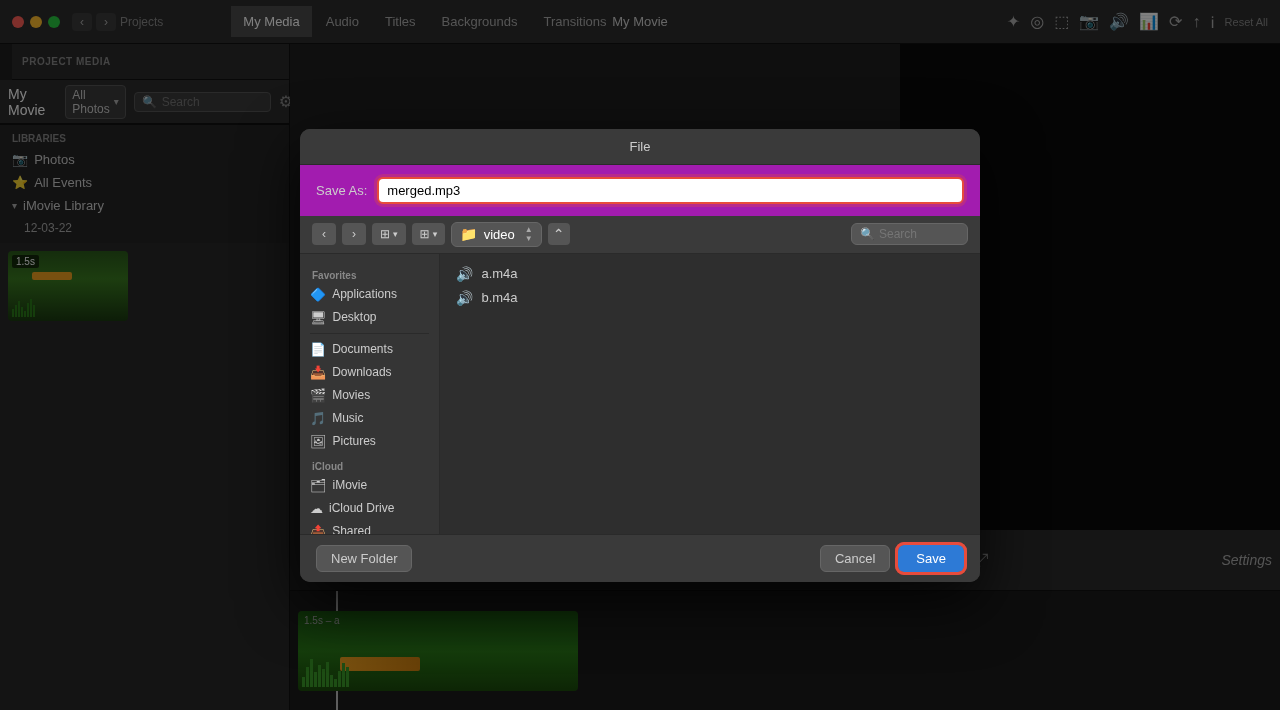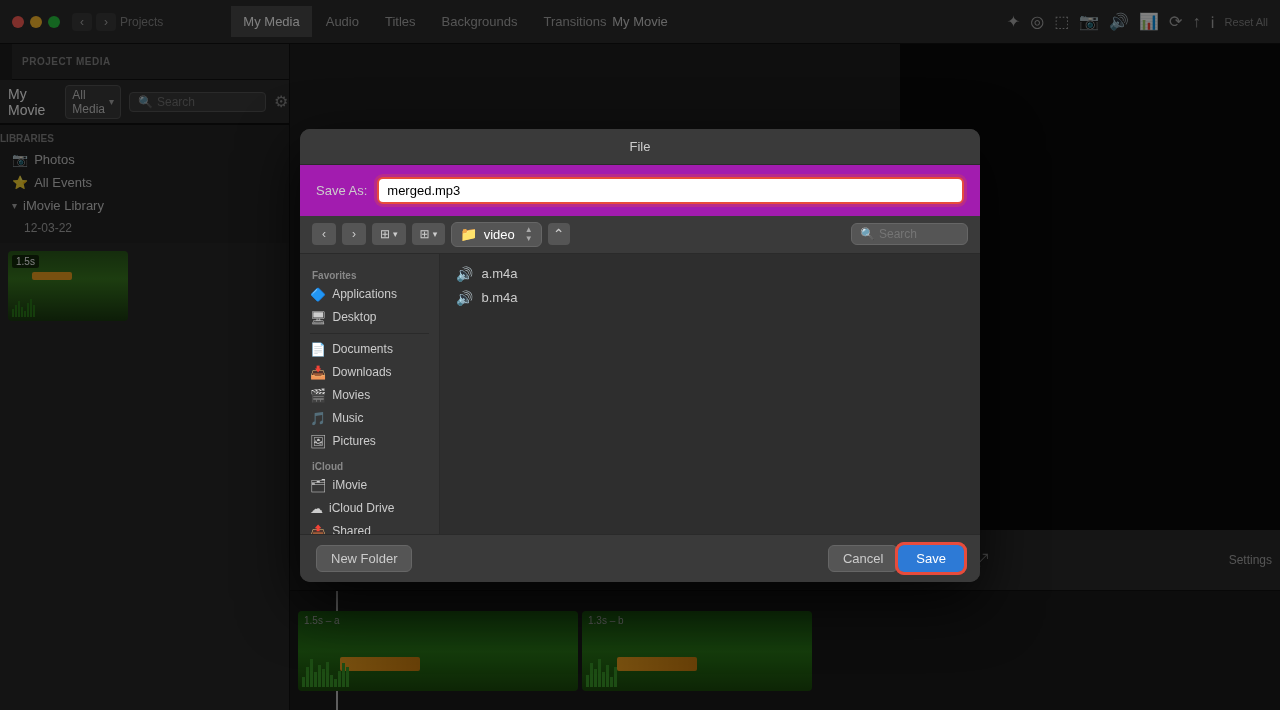--- a/index.html
+++ b/index.html
@@ -273,21 +273,21 @@
     .modal-footer {
       display: flex; align-items: center; justify-content: space-between;
       padding: 10px 16px;
       background: #3a3a3a;
       border-top: 1px solid #2a2a2a;
     }
     .new-folder-btn {
       background: #555; border: 1px solid #666; color: #ccc;
       padding: 5px 14px; border-radius: 6px; font-size: 13px; cursor: pointer;
     }
-    .footer-right { display: flex; }
+    .footer-right { display: flex; gap: 8px; }
     .cancel-btn {
       background: #555; border: 1px solid #666; color: #ccc;
       padding: 5px 14px; border-radius: 6px; font-size: 13px; cursor: pointer;
     }
     .save-btn {
       background: #2d7ad6; border: none; color: #fff;
       padding: 5px 18px; border-radius: 6px; font-size: 13px; cursor: pointer; font-weight: 500;
       box-shadow: 0 0 0 3px rgba(231,76,60,0.7);
       outline: 3px solid #e74c3c;
     }
@@ -311,21 +311,21 @@
       letter-spacing: 0.5px;
       border-bottom: 1px solid #111;
       margin-left: 12px;
     }
     .lib-panel {
       background: #252525;
       border-top: 1px solid #111;
       padding: 4px 0;
     }
     .lib-section-label {
-      font-size: 10px; color: #888; padding: 4px 0; font-weight: 600; text-transform: uppercase;
+      font-size: 10px; color: #888; padding: 4px 12px; font-weight: 600; text-transform: uppercase;
     }
     .lib-entry {
       display: flex; align-items: center; gap: 6px;
       padding: 4px 12px; cursor: pointer; color: #ccc; font-size: 13px;
     }
     .lib-sub { padding-left: 24px; font-size: 12px; color: #aaa; }
   </style>
 </head>
 <body>
 
@@ -362,21 +362,21 @@
 
 <div class="main-layout">
 
   <div class="left-panel">
 
     <div class="project-header">PROJECT MEDIA</div>
 
     <div class="media-toolbar">
       <span class="media-toolbar-title">My Movie</span>
       <div style="display:flex;align-items:center;gap:4px;background:#3a3a3a;border:1px solid #555;border-radius:4px;padding:2px 6px;cursor:pointer;">
-        <span style="font-size:12px;color:#ccc;">All Media</span>
+        <span style="font-size:12px;color:#ccc;">All Photos</span>
         <span style="font-size:10px;color:#aaa;">▾</span>
       </div>
       <div class="search-bar">
         <span style="color:#888;font-size:12px;">🔍</span>
         <input type="text" placeholder="Search" style="">
       </div>
       <span style="font-size:16px;color:#888;cursor:pointer;margin-left:auto;">⚙</span>
     </div>
 
     <div class="lib-panel">
@@ -420,21 +420,21 @@
   <div class="content-area">
 
     <div style="display:flex;height:calc(100% - 120px);">
       <div style="flex:1;background:#1e1e1e;"></div>
       <div class="preview-panel">
         <div class="preview-canvas"></div>
         <div class="preview-controls">
           <button class="ctrl-btn">▶</button>
           <button class="ctrl-btn">⏭</button>
           <button class="ctrl-btn" style="margin-left:20px;">⤢</button>
-          <span style="font-size:12px;color:#aaa;margin-left:auto;margin-right:8px;">Settings</span>
+          <span style="font-size:14px;color:#aaa;margin-left:auto;margin-right:8px;font-style:italic;">Settings</span>
         </div>
       </div>
     </div>
 
     <div class="timeline">
       <div class="timeline-cursor"></div>
       <div class="timeline-clip clip-a">
         <div class="clip-label">1.5s – a</div>
         <div class="clip-stripe"></div>
 
@@ -443,34 +443,20 @@
           <div style="width:3px;height:20px;background:#3a9a28;"></div>
           <div style="width:3px;height:28px;background:#3a9a28;"></div>
           <div style="width:3px;height:15px;background:#3a9a28;"></div>
           <div style="width:3px;height:22px;background:#3a9a28;"></div>
           <div style="width:3px;height:18px;background:#3a9a28;"></div>
           <div style="width:3px;height:25px;background:#3a9a28;"></div>
           <div style="width:3px;height:12px;background:#3a9a28;"></div>
           <div style="width:3px;height:8px;background:#3a9a28;"></div>
           <div style="width:3px;height:16px;background:#3a9a28;"></div>
           <div style="width:3px;height:24px;background:#3a9a28;"></div>
-          <div style="width:3px;height:20px;background:#3a9a28;"></div>
-        </div>
-      </div>
-      <div class="timeline-clip clip-b">
-        <div class="clip-label">1.3s – b</div>
-        <div class="clip-stripe"></div>
-        <div style="position:absolute;bottom:4px;left:4px;right:4px;height:30px;display:flex;align-items:flex-end;gap:1px;">
-          <div style="width:3px;height:12px;background:#3a9a28;"></div>
-          <div style="width:3px;height:24px;background:#3a9a28;"></div>
-          <div style="width:3px;height:18px;background:#3a9a28;"></div>
-          <div style="width:3px;height:28px;background:#3a9a28;"></div>
-          <div style="width:3px;height:15px;background:#3a9a28;"></div>
-          <div style="width:3px;height:22px;background:#3a9a28;"></div>
-          <div style="width:3px;height:10px;background:#3a9a28;"></div>
           <div style="width:3px;height:20px;background:#3a9a28;"></div>
         </div>
       </div>
     </div>
   </div>
 </div>
 
 <div class="modal-overlay">
   <div class="modal">
 

